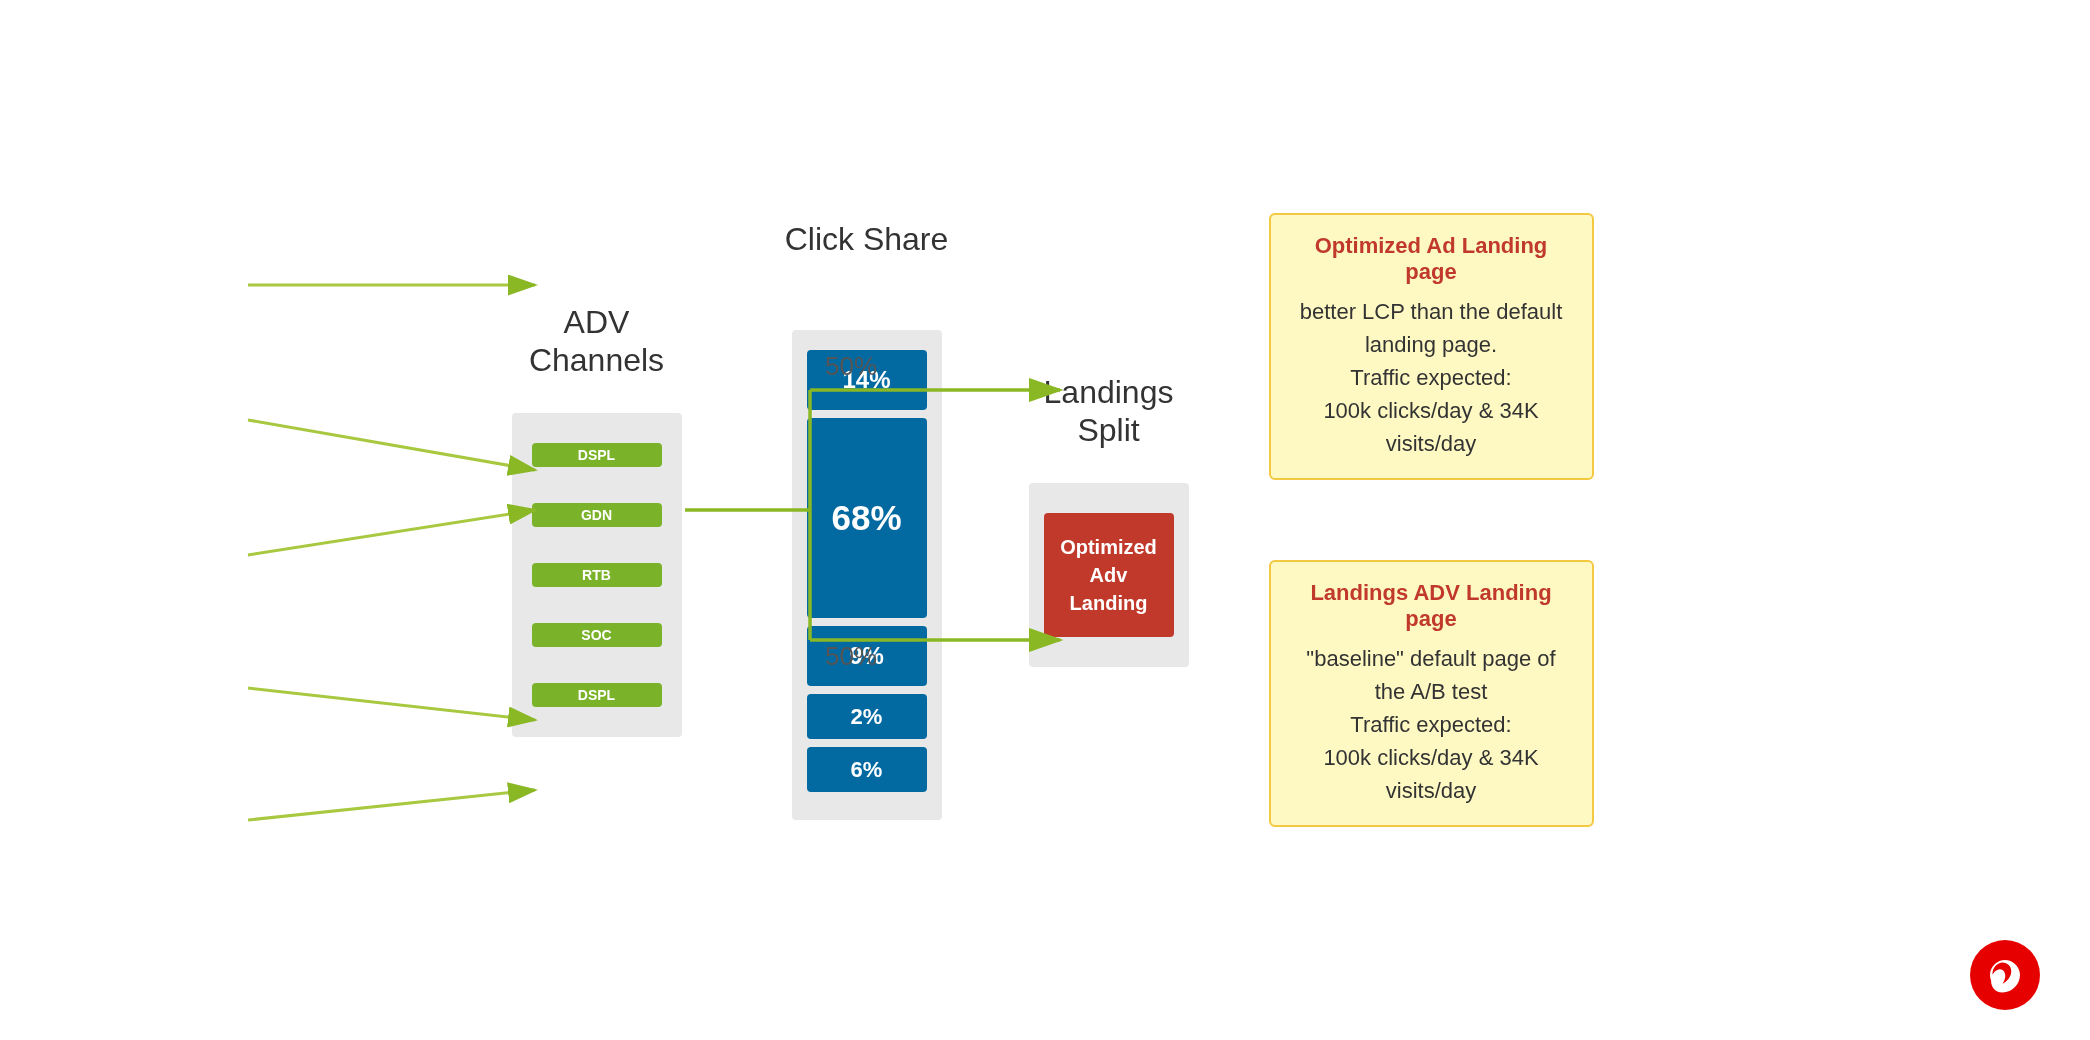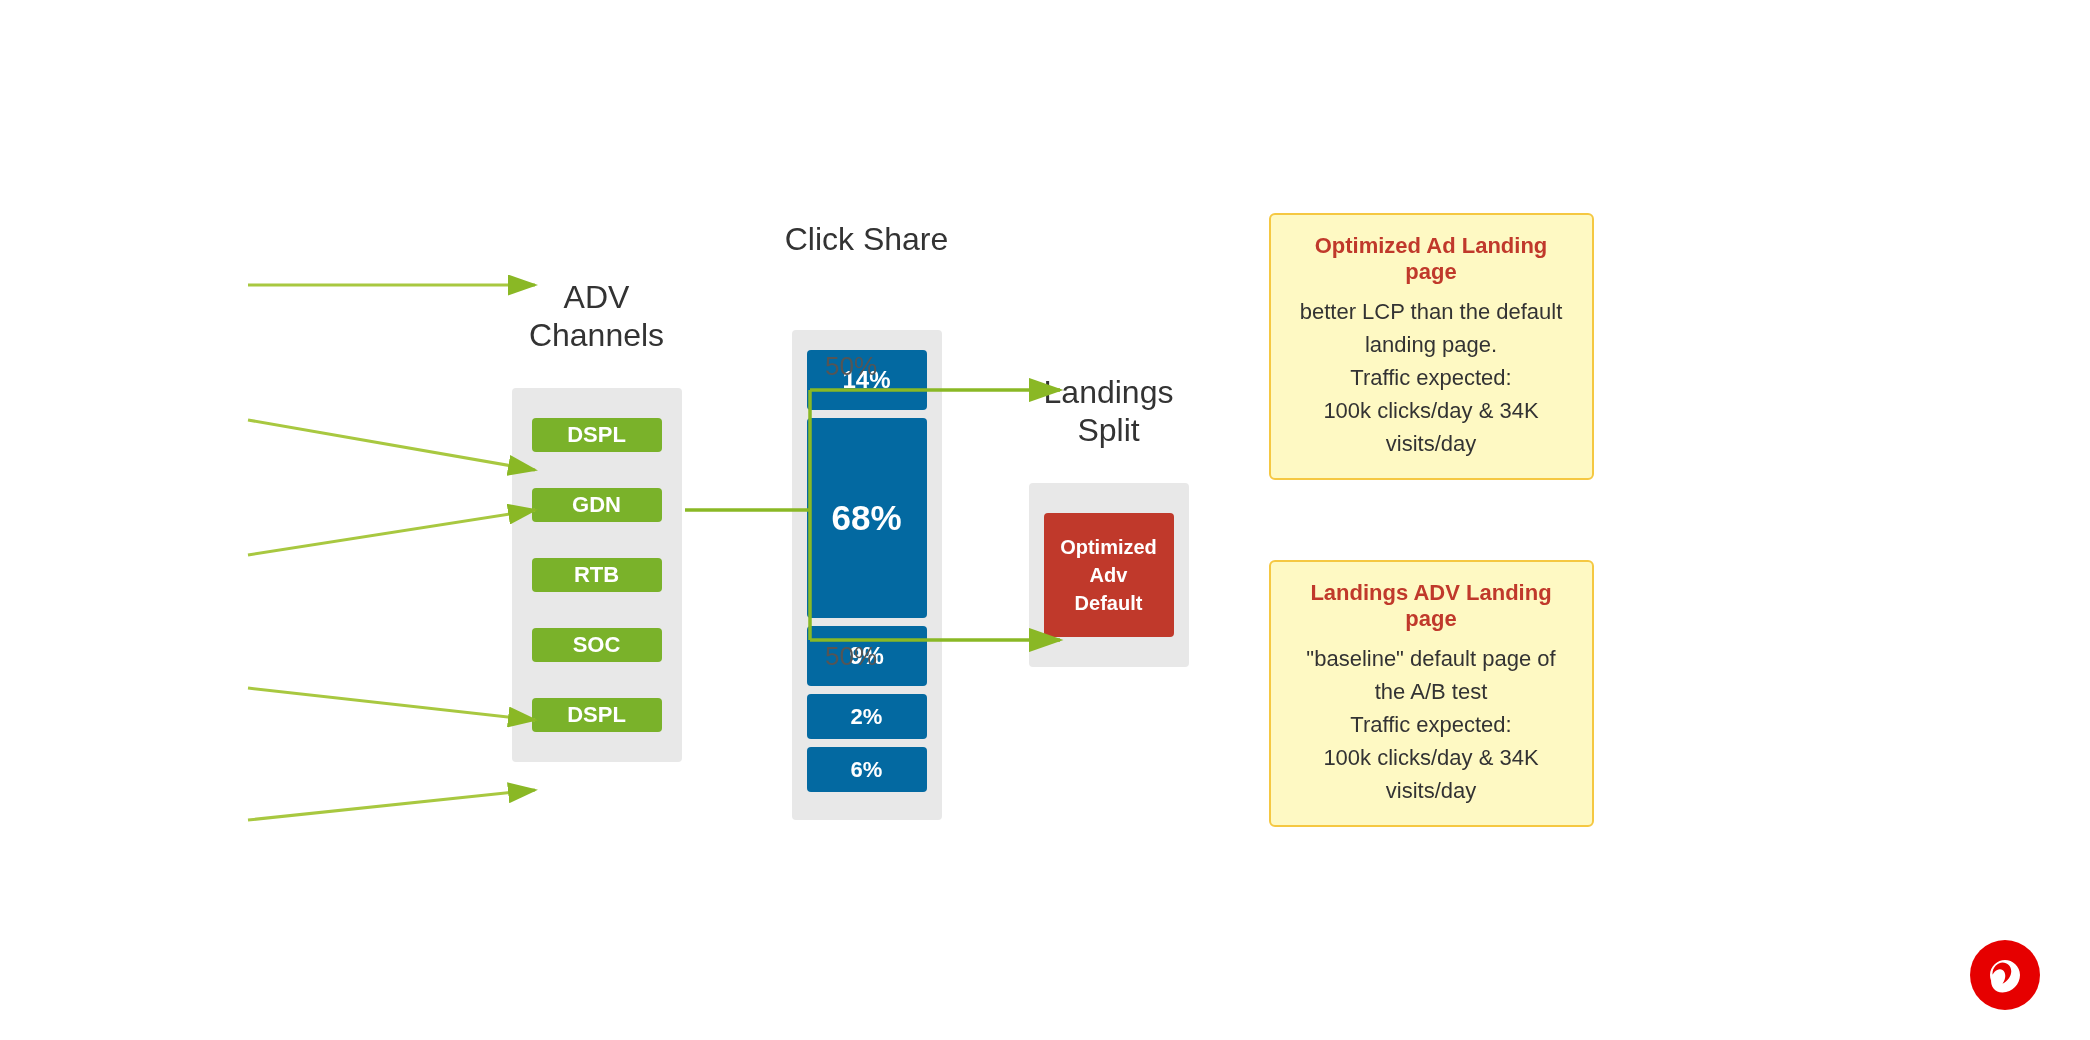--- a/index.html
+++ b/index.html
@@ -50,21 +50,21 @@
       display: flex;
       flex-direction: column;
       gap: 36px;
       align-items: center;
     }
 
     .adv-box {
       background: #7ab22a;
       color: #fff;
       font-weight: bold;
-      font-size: 22px;
+      font-size: 14px;
       padding: 4px 22px;
       border-radius: 4px;
       text-align: center;
       width: 130px;
     }
 
     
     .click-col {
       width: 180px;
       margin-left: 80px;
@@ -229,21 +229,21 @@
       <div class="click-box click-box-large">68%</div>
       <div class="click-box click-box-small">9%</div>
       <div class="click-box click-box-tiny">2%</div>
       <div class="click-box click-box-tiny">6%</div>
     </div>
   </div>
 
   <div class="col landings-col">
     <div class="col-header">Landings Split</div>
     <div class="landings-bg">
-      <div class="landing-box">Optimized Adv Default</div>
+      <div class="landing-box">Optimized Adv Landing</div>
     </div>
   </div>
 
   <div class="info-col">
     <div class="info-card">
       <div class="info-card-title">Optimized Ad Landing page</div>
       <div class="info-card-body">better LCP than the default landing page.<br>Traffic expected:<br>100k clicks/day  &amp; 34K visits/day</div>
     </div>
     <div class="info-card">
       <div class="info-card-title">Landings ADV Landing page</div>

